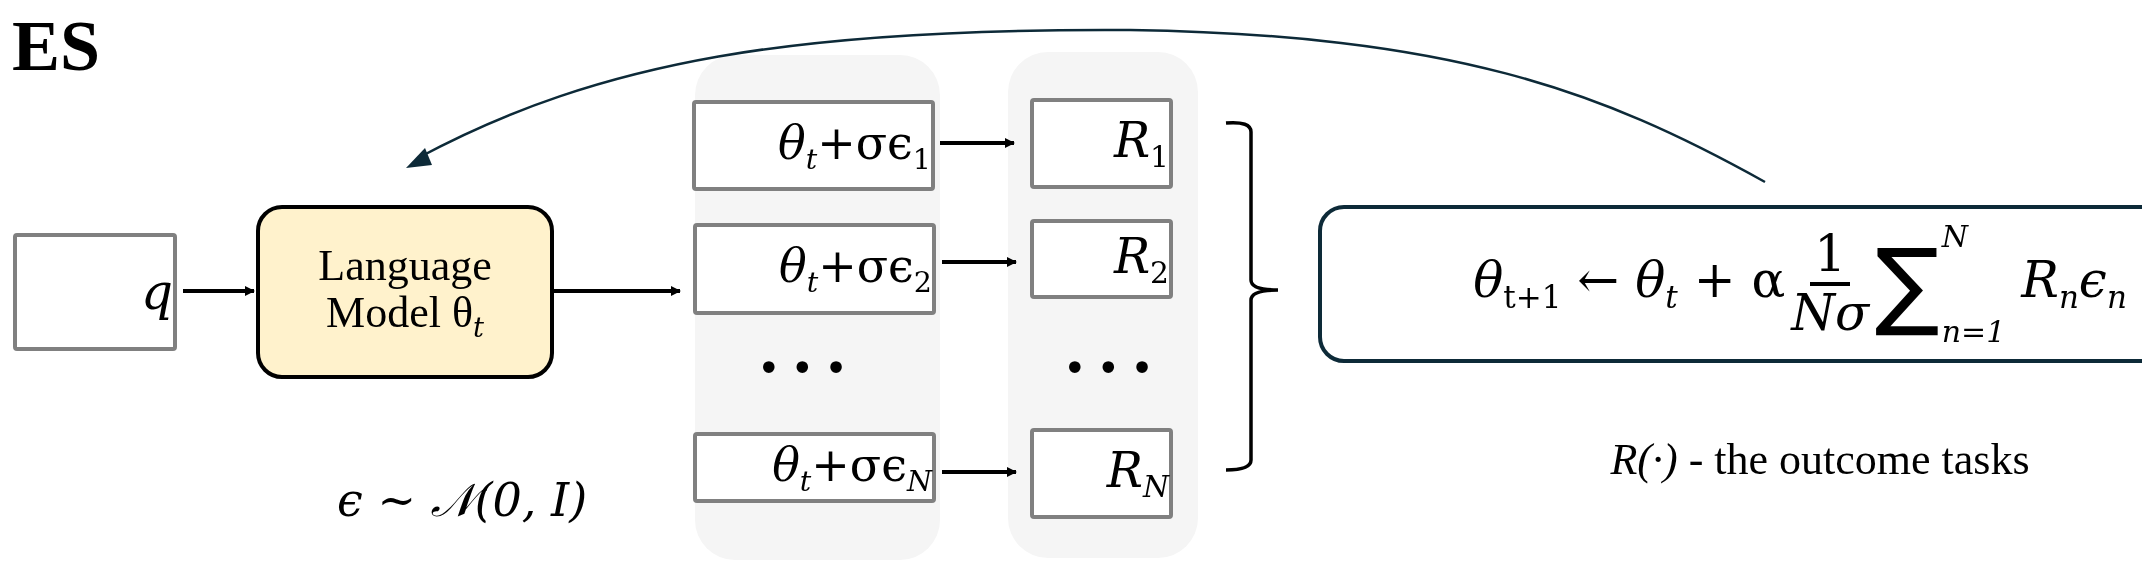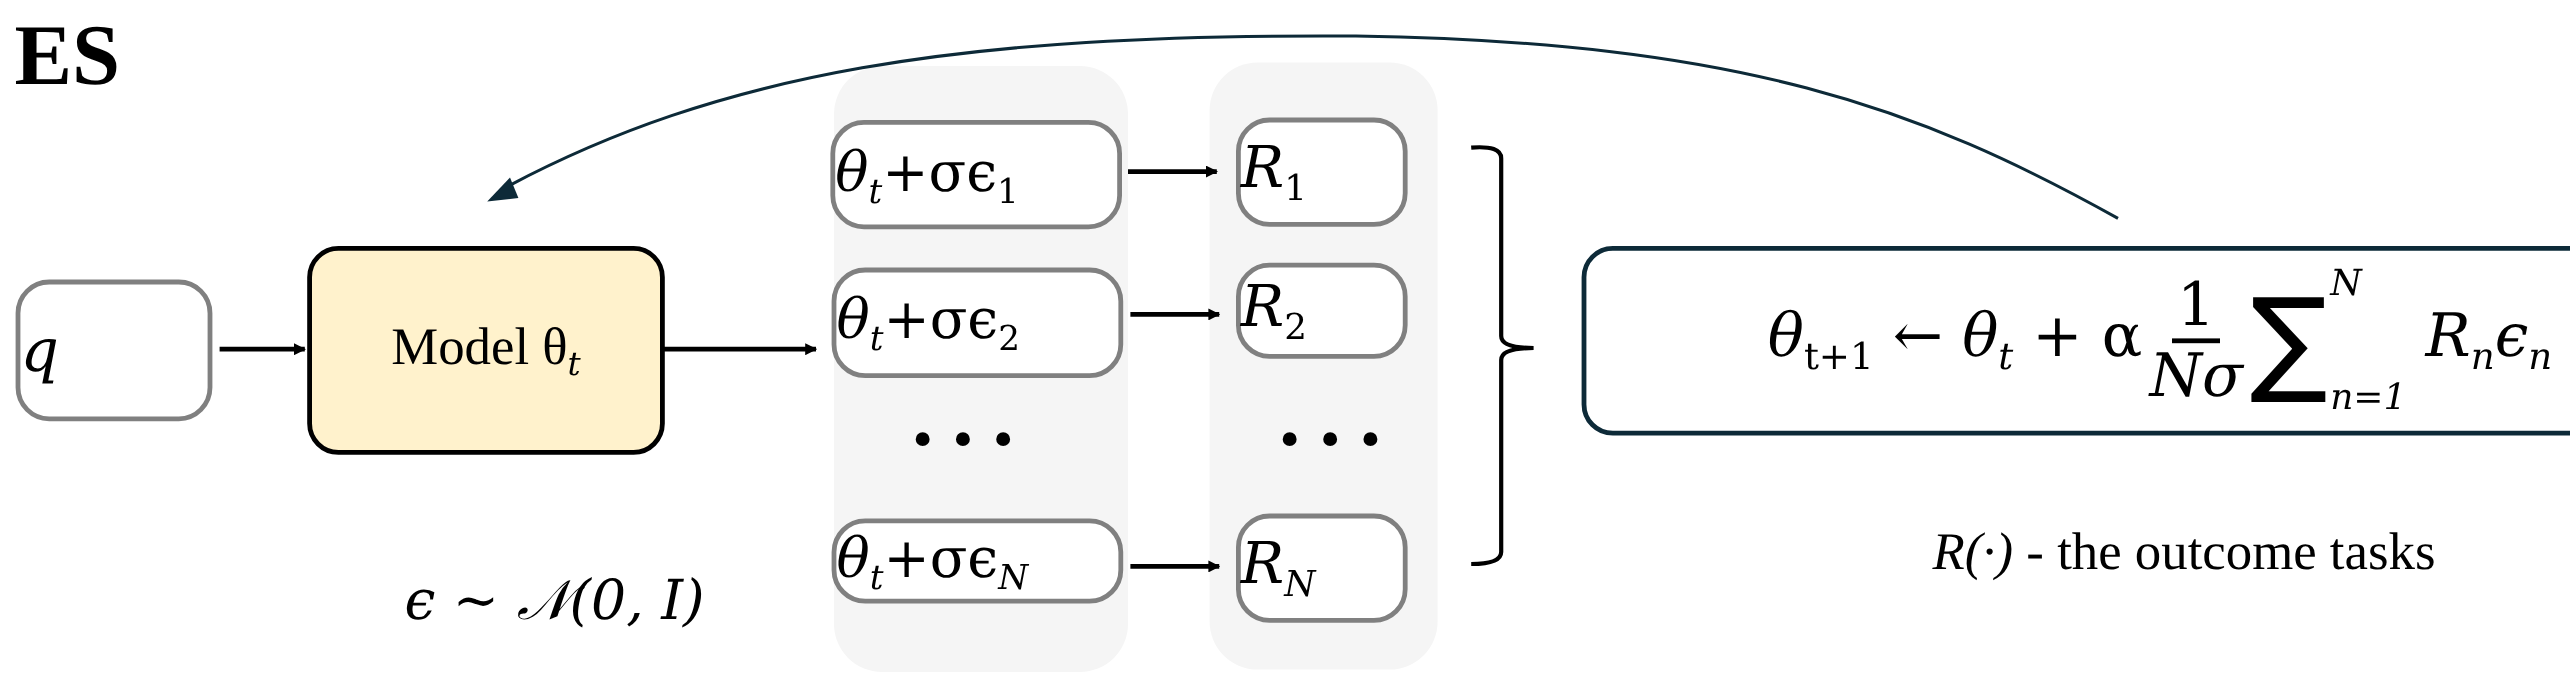--- a/index.html
+++ b/index.html
@@ -1,20 +1,20 @@
 <!DOCTYPE html>
 <html><head>
 <meta charset="utf-8">
 <style>
   html, body { margin: 0; padding: 0; background: #ffffff; }
   body { width: 2142px; height: 578px; position: relative; overflow: hidden; }
   .abs { position: absolute; box-sizing: border-box; }
   .title { left: 12px; top: 10px; font-family: "Liberation Serif", serif; font-weight: bold; font-size: 72px; color: #000; line-height: 1; }
   .panel { background: #f5f5f5; border-radius: 40px; }
-  .box { background: #fff; border: 4px solid #808080; border-radius: 28px; display: flex; align-items: center; justify-content: flex-start; }
+  .box { background: #fff; border: 4px solid #808080; border-radius: 4px; display: flex; align-items: center; justify-content: flex-end; }
   .math { font-family: "DejaVu Serif", serif; font-style: italic; color: #000; white-space: nowrap; }
   .up { font-style: normal; }
   .sub { font-size: 0.62em; vertical-align: -0.35em; }
   .lm { background: #fff2cc; border: 4px solid #000; border-radius: 26px; display: flex; flex-direction: column; align-items: center; justify-content: center; font-family: "Liberation Serif", serif; font-size: 44px; line-height: 1.08; color: #000; }
   .formula { border: 4px solid #0d2a38; border-radius: 26px; background: #fff; display: flex; align-items: center; justify-content: center; }
   .frac { display: inline-flex; flex-direction: column; align-items: center; vertical-align: middle; margin: 0 6px; }
   .frac .num { border-bottom: 4px solid #000; padding: 0 4px; font-style: normal; line-height: 1.1; }
   .frac .den { line-height: 1.1; }
   .sigma { display: inline-flex; align-items: center; vertical-align: middle; position: relative; }
   .sigma .big { font-family: "DejaVu Sans", sans-serif; font-style: normal; font-size: 96px; line-height: 1; }
@@ -45,20 +45,21 @@
   <path d="M1226,123 Q1251,121 1251,132 L1251,280 Q1251,290 1278,290 Q1251,290 1251,300 L1251,460 Q1251,470 1226,470" fill="none" stroke="#000" stroke-width="3.5"></path>
   <path d="M1765,182 C1600,90 1450,35 1130,30 C800,28 600,60 418,158" fill="none" stroke="#0d2a38" stroke-width="2.5"></path>
   <path d="M406,168 L425,148 L432,165 z" fill="#0d2a38"></path>
 </svg>
 
 <div class="abs box" style="left:13px; top:233px; width:164px; height:118px;">
   <span class="math" style="font-size:50px;">q</span>
 </div>
 
 <div class="abs lm" style="left:256px; top:205px; width:298px; height:174px;">
+  <div>Language</div>
   <div><span>Model </span><span>θ</span><span class="math sub">t</span></div>
 </div>
 
 <div class="abs box" style="left:692px; top:100px; width:243px; height:91px;">
   <span class="math" style="font-size:46px;"><span>θ</span><span class="sub">t</span><span class="up">+σϵ</span><span class="sub up">1</span></span>
 </div>
 <div class="abs box" style="left:693px; top:223px; width:243px; height:92px;">
   <span class="math" style="font-size:46px;"><span>θ</span><span class="sub">t</span><span class="up">+σϵ</span><span class="sub up">2</span></span>
 </div>
 <div class="abs dots" style="left:757px; top:345px;">•••</div>

